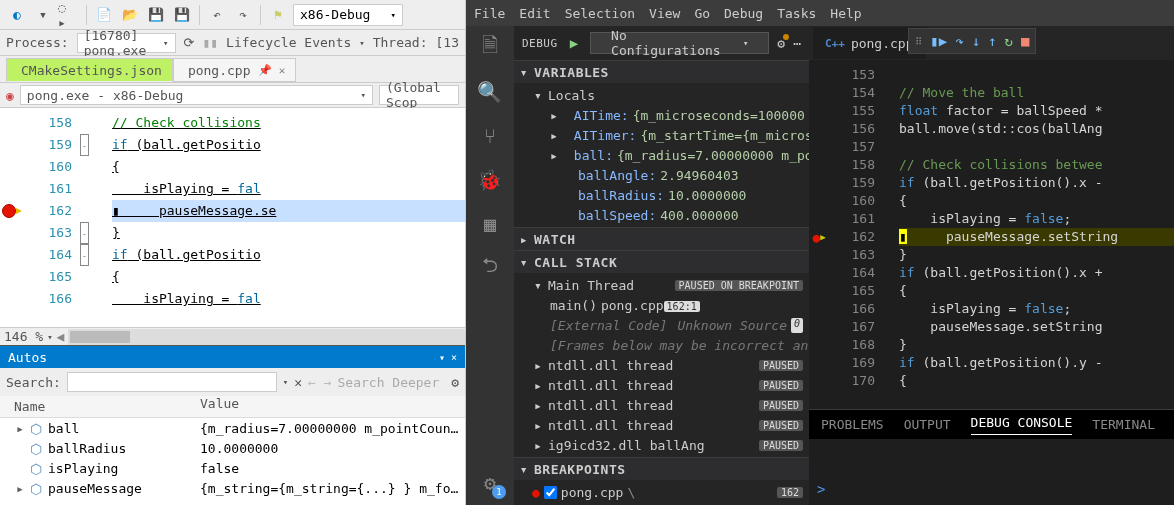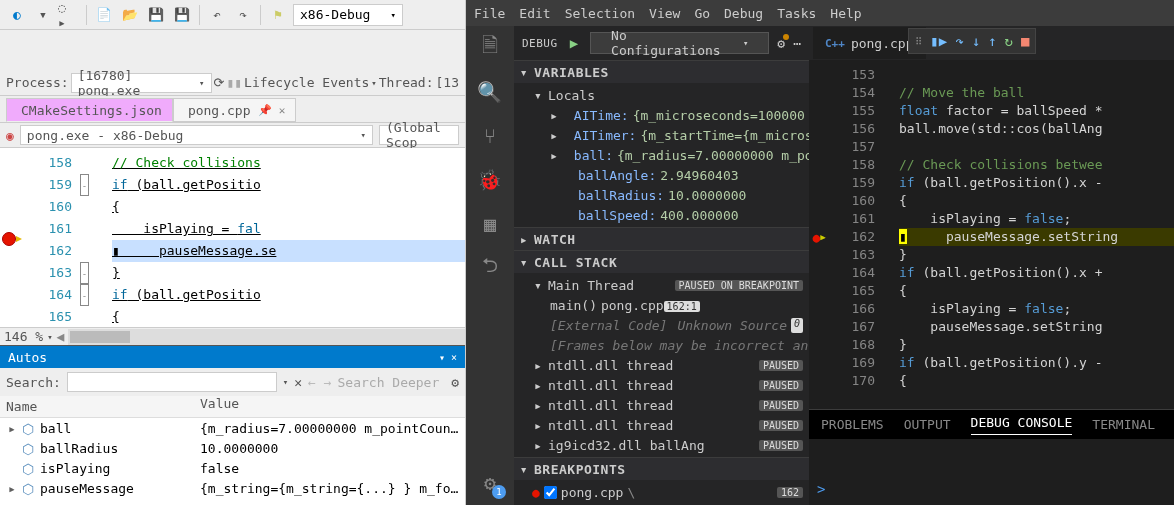--- a/index.html
+++ b/index.html
@@ -5,25 +5,25 @@
 * { margin:0; padding:0; box-sizing:border-box; font-family:Consolas, monospace; font-size:13px; }
 body { width:1174px; height:505px; display:flex; overflow:hidden; background:#fff; }
 .vs { width:466px; height:505px; display:flex; flex-direction:column; background:#eee; border-right:1px solid #ccc; overflow:hidden; }
 .vscode { width:708px; height:505px; display:flex; flex-direction:column; background:#252526; color:#ccc; overflow:hidden; }
 
 
 .vs-toolbar { height:30px; background:#eee; display:flex; align-items:center; padding:0 6px; gap:4px; border-bottom:1px solid #ccc; }
 .vs-toolbar .ico { width:22px; height:22px; display:flex; align-items:center; justify-content:center; cursor:pointer; color:#555; }
 .vs-toolbar .sep { width:1px; height:20px; background:#ccc; margin:0 2px; }
 .vs-config { height:22px; background:#fff; border:1px solid #ccc; padding:0 6px; display:flex; align-items:center; min-width:110px; font-size:12px; justify-content:space-between; }
-.vs-toolbar2 { height:26px; background:#eee; display:flex; align-items:center; padding:0 6px; gap:2px; font-size:12px; color:#555; border-bottom:1px solid #ccc;margin-top:40px; }
+.vs-toolbar2 { height:26px; background:#eee; display:flex; align-items:center; padding:0 6px; gap:8px; font-size:12px; color:#555; border-bottom:1px solid #ccc; }
 .vs-process { height:20px; background:#fff; border:1px solid #ccc; padding:0 6px; display:flex; align-items:center; flex:1; font-size:12px; justify-content:space-between; }
 .vs-tabs { height:26px; background:#eee; display:flex; align-items:flex-end; padding:0 6px; font-size:12px; color:#555; }
 .vs-tab { height:24px; padding:0 10px 0 14px; display:flex; align-items:center; gap:8px; border:1px solid #ccc; background:#f5f5f5; }
-.vs-tab.light { background:#f0abfc; border-bottom:1px solid #eee; }
+.vs-tab.light { background:#bef264; border-bottom:1px solid #eee; }
 .vs-context { height:26px; display:flex; align-items:center; padding:0 6px; border-top:1px solid #ccc; border-bottom:1px solid #ccc; gap:6px; font-size:12px; color:#555; }
 .vs-context .cb { flex:1; background:#fff; border:1px solid #ccc; height:20px; padding:0 6px; display:flex; align-items:center; justify-content:space-between; }
 .vs-editor { flex:1; display:flex; background:#fff; min-height:0; overflow:hidden; }
 .vs-margin { width:32px; background:#fff; display:flex; flex-direction:column; padding-top:4px; }
 .vs-margin .bpslot { height:22px; display:flex; align-items:center; justify-content:center; }
 .breakpoint { width:14px; height:14px; border-radius:50%; background:#e51400; border:1px solid #a00; display:inline-block; }
 .bpy { width:14px; height:14px; display:inline-block; position:relative; }
 .bpy::before { content:""; position:absolute; left:0; top:4px; width:0; height:0; border-top:3px solid transparent; border-bottom:3px solid transparent; border-left:6px solid #e6b800; }
 .vs-gutter { width:48px; background:#fff; text-align:right; padding:4px 8px 0 0; color:#2b91af; }
 .vs-gutter span { display:block; height:22px; line-height:22px; }
@@ -40,21 +40,21 @@
 .vs-zoomline .thumb { position:absolute; left:2px; top:2px; width:60px; height:12px; background:#bbb; }
 
 .autos-panel { height:160px; display:flex; flex-direction:column; border-top:1px solid #555; }
 .autos-head { height:22px; background:#007acc; color:#fff; padding:0 8px; display:flex; align-items:center; font-size:12px; justify-content:space-between; }
 .autos-search { height:28px; display:flex; align-items:center; padding:0 6px; gap:6px; background:#eee; color:#555; font-size:12px; }
 .autos-search .sb { flex:1; background:#fff; border:1px solid #ccc; height:20px; padding:0 6px; max-width:210px; }
 .autos-table { flex:1; background:#fff; overflow:hidden; }
 .autos-cols { display:flex; height:22px; background:#f5f5f5; border-bottom:1px solid #ddd; font-size:12px; color:#555; }
 .autos-cols div, .autos-row { display:flex; }
 .autos-row { height:20px; font-size:12px; align-items:center; }
-.ac1 { width:200px; padding-left:6px; display:flex; align-items:center; gap:4px; }
+.ac1 { width:200px; padding-left:14px; display:flex; align-items:center; gap:4px; }
 .ac2 { flex:1; overflow:hidden; text-overflow:ellipsis; white-space:nowrap; }
 .exp { width:12px; color:#606060; display:inline-block; text-align:center; }
 .cube { width:14px; height:14px; display:inline-block; }
 .cube::before { content:"⬡"; color:#5b8fbd; font-size:14px; }
 
 
 .vsc-menu { height:26px; background:#3c3c3c; display:flex; align-items:center; padding:0 8px; gap:14px; font-size:12px; }
 .vsc-menu span { cursor:pointer; }
 .vsc-body { flex:1; display:flex; min-height:0; }
 .activitybar { width:48px; background:#333; display:flex; flex-direction:column; align-items:center; padding-top:8px; gap:16px; position:relative; }

